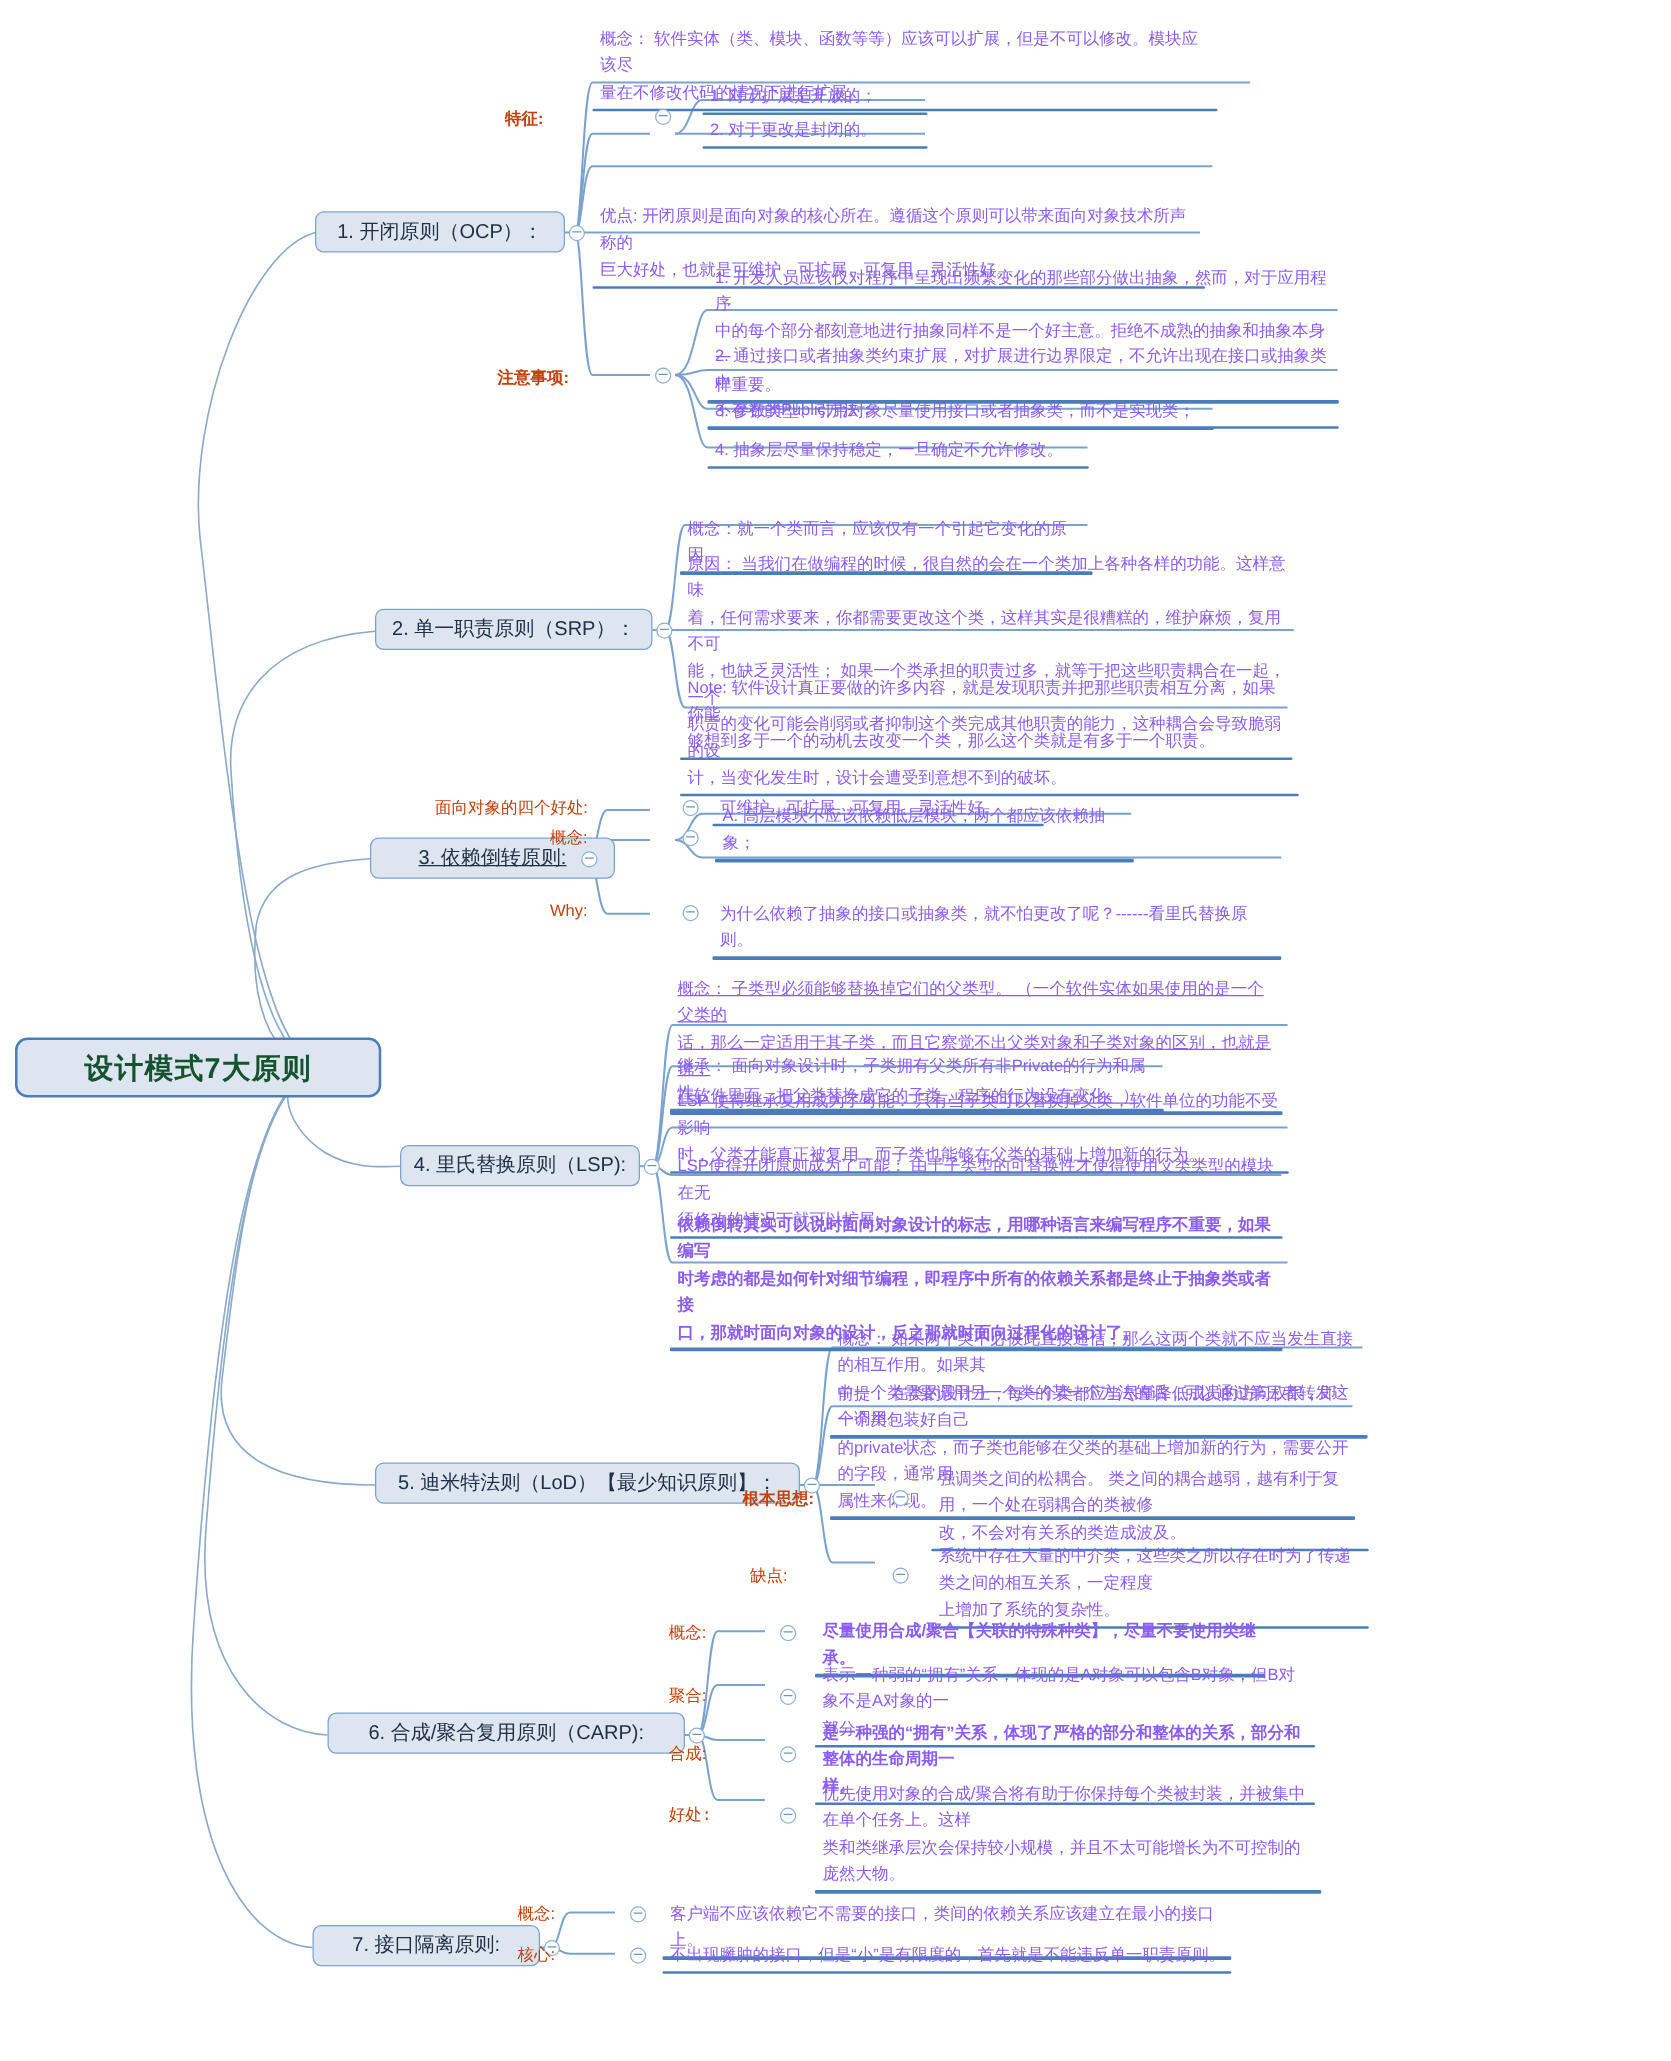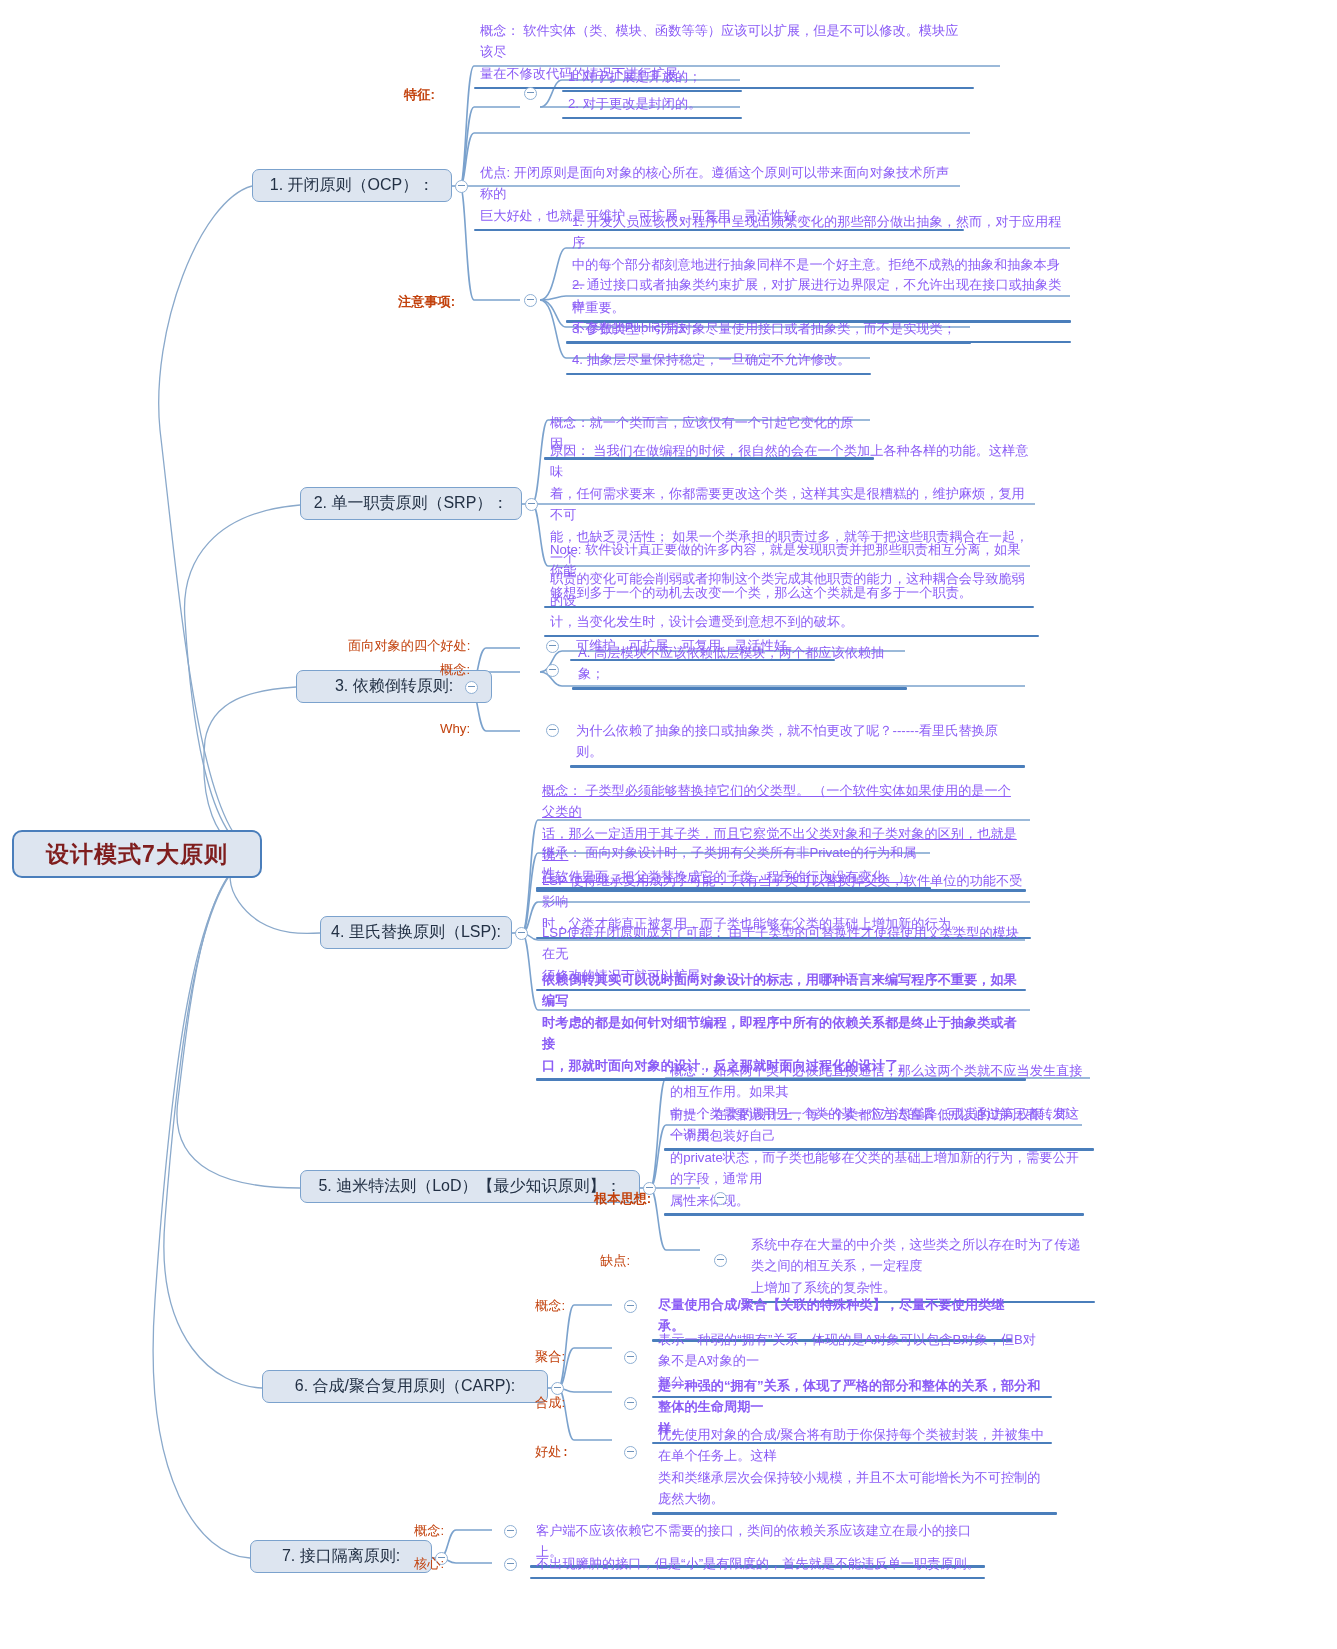--- a/index.html
+++ b/index.html
@@ -25,32 +25,32 @@
     width: 1337px;
     height: 1649px;
     pointer-events: none;
   }
 
   
   .root-node {
     position: absolute;
     left: 12px;
     top: 830px;
-    width: 250px;
+    width: 293px;
     height: 48px;
     box-sizing: border-box;
     background: #dde5f0;
     border: 2px solid #4a7ebb;
     border-radius: 10px;
     display: flex;
     align-items: center;
     justify-content: center;
     font-size: 23px;
     font-weight: bold;
-    color: #7f1d1d;
+    color: #14532d;
     letter-spacing: 1px;
   }
 
   
   .l1-node {
     position: absolute;
     box-sizing: border-box;
     background: #dde5f0;
     border: 1.5px solid #7ba2cd;
     border-radius: 7px;
@@ -225,21 +225,21 @@
 
   <div class="leaf" style="left:544px; top:410px; width:330px;">概念：就一个类而言，应该仅有一个引起它变化的原因。</div>
   <div class="leaf" style="left:544px; top:438px; width:495px;">原因： 当我们在做编程的时候，很自然的会在一个类加上各种各样的功能。这样意味
 着，任何需求要来，你都需要更改这个类，这样其实是很糟糕的，维护麻烦，复用不可
 能，也缺乏灵活性； 如果一个类承担的职责过多，就等于把这些职责耦合在一起，一个
 职责的变化可能会削弱或者抑制这个类完成其他职责的能力，这种耦合会导致脆弱的设
 计，当变化发生时，设计会遭受到意想不到的破坏。</div>
   <div class="leaf" style="left:544px; top:537px; width:490px;">Note: 软件设计真正要做的许多内容，就是发现职责并把那些职责相互分离，如果你能
 够想到多于一个的动机去改变一个类，那么这个类就是有多于一个职责。</div>
 
-  <div class="l1-node" style="left:296px; top:670px; width:196px;">
+  <div class="l1-node" style="left:296px; top:670px; width:196px;text-decoration:underline;">
     <span>3. 依赖倒转原则:</span>
   </div>
   <span class="toggle" style="left:465px; top:681px;"></span>
 
   <div class="sublabel" style="left:348px; top:637px; width:172px;">面向对象的四个好处:</div>
   <span class="toggle" style="left:546px; top:640px;"></span>
   <div class="leaf" style="left:570px; top:633px; width:265px;">可维护、可扩展、可复用、灵活性好。</div>
 
   <div class="sublabel" style="left:440px; top:661px; width:80px;">概念:</div>
   <span class="toggle" style="left:546px; top:664px;"></span>
@@ -272,20 +272,22 @@
   <span class="toggle" style="left:643px; top:1182px;"></span>
 
   <div class="leaf" style="left:664px; top:1058px; width:430px;">概念： 如果两个类不必彼此直接通信，那么这两个类就不应当发生直接的相互作用。如果其
 中一个类需要调用另一个类的某一个方法的话，可以通过第三者转发这个调用。</div>
   <div class="leaf" style="left:664px; top:1102px; width:420px;">前提： 在类的设计上，每一个类都应当尽量降低成员的访问权限，即一个类包装好自己
 的private状态，而子类也能够在父类的基础上增加新的行为，需要公开的字段，通常用
 属性来体现。</div>
 
   <div class="sublabel bold" style="left:594px; top:1190px; width:86px;">根本思想:</div>
   <span class="toggle" style="left:714px; top:1192px;"></span>
+  <div class="leaf" style="left:745px; top:1170px; width:350px;">强调类之间的松耦合。 类之间的耦合越弱，越有利于复用，一个处在弱耦合的类被修
+改，不会对有关系的类造成波及。</div>
 
   <div class="sublabel" style="left:600px; top:1252px; width:80px;">缺点:</div>
   <span class="toggle" style="left:714px; top:1254px;"></span>
   <div class="leaf" style="left:745px; top:1232px; width:350px;">系统中存在大量的中介类，这些类之所以存在时为了传递类之间的相互关系，一定程度
 上增加了系统的复杂性。</div>
 
   <div class="l1-node" style="left:262px; top:1370px; width:286px;">
     <span>6. 合成/聚合复用原则（CARP):</span>
   </div>
   <span class="toggle" style="left:551px; top:1382px;"></span>

